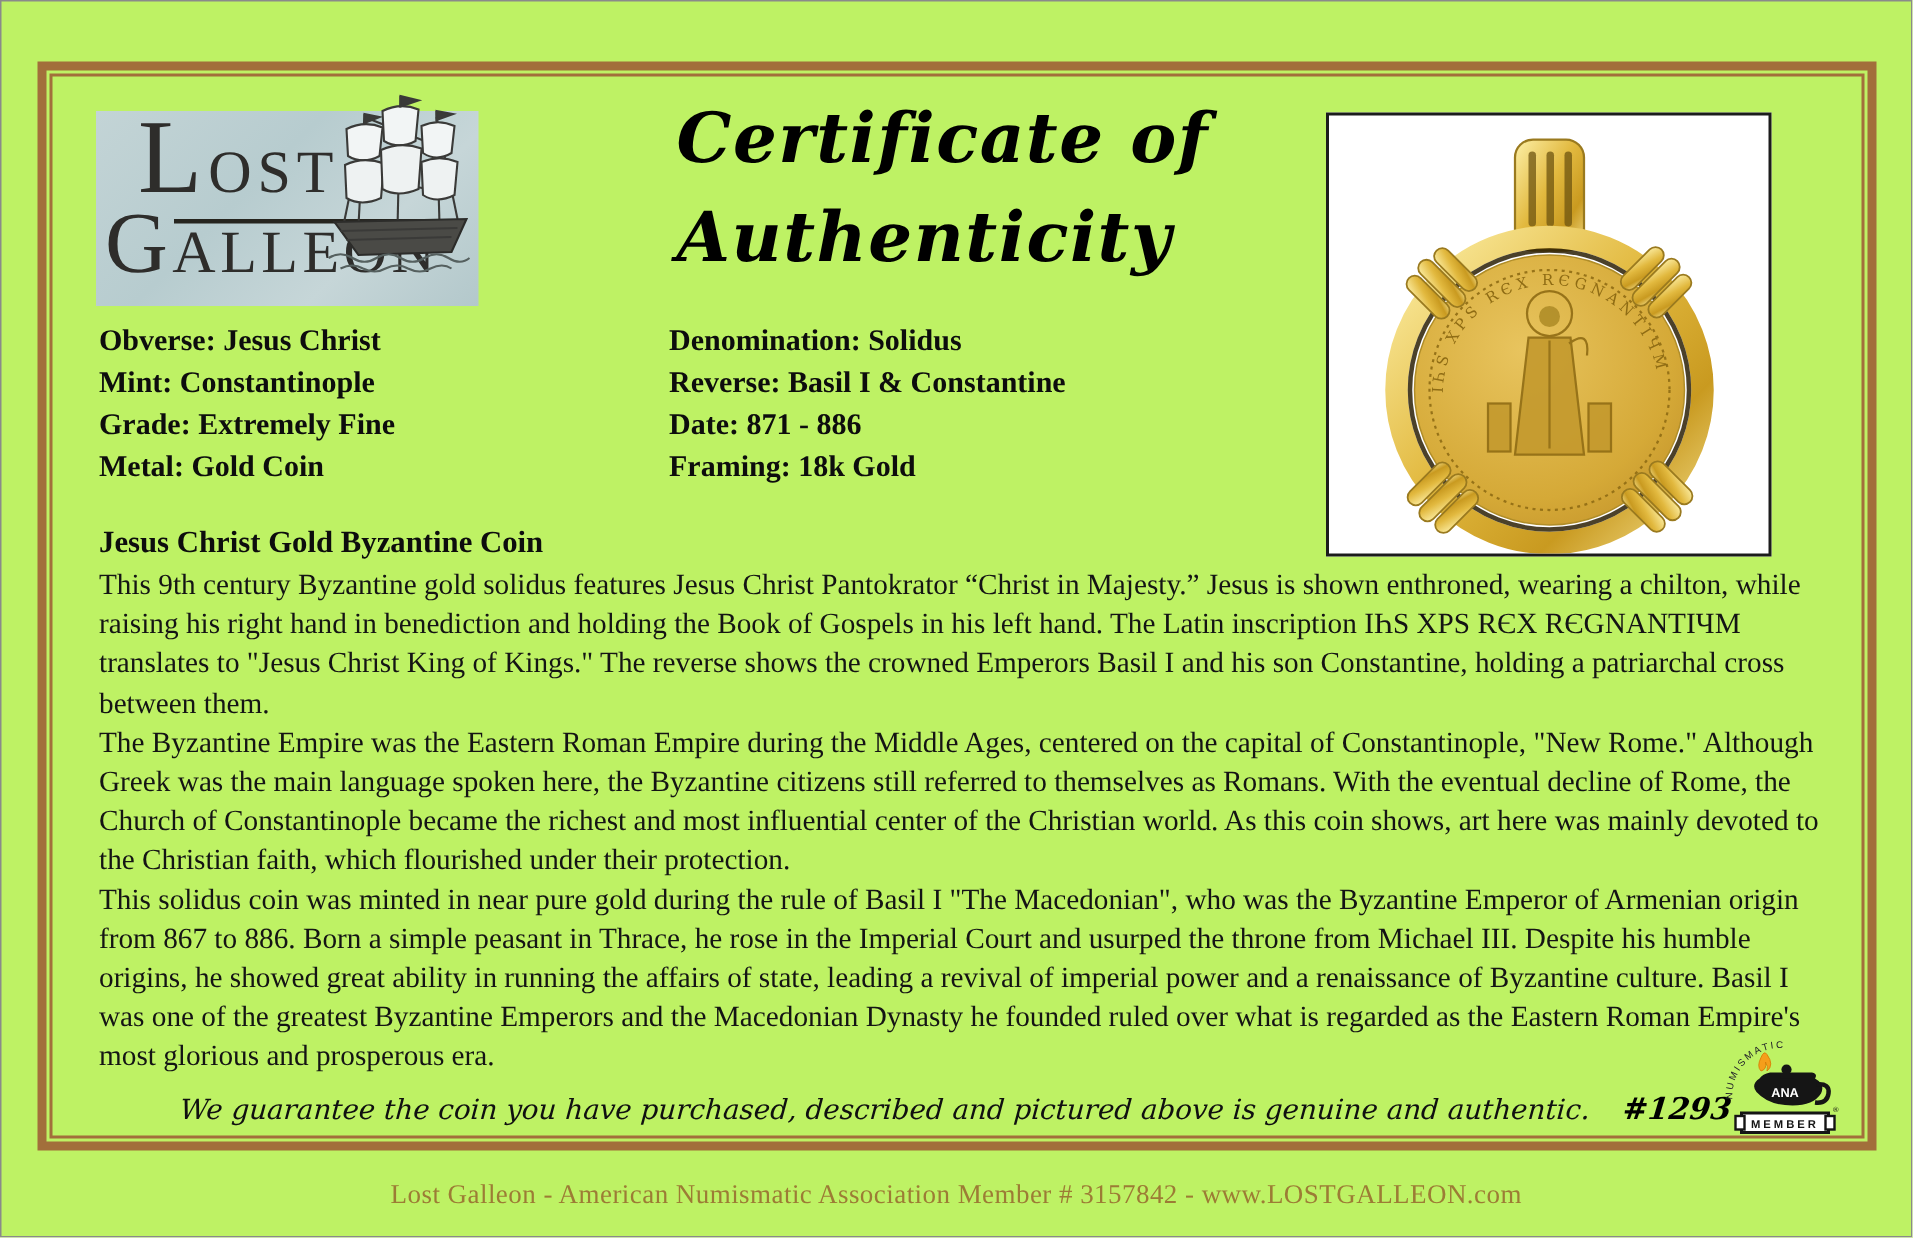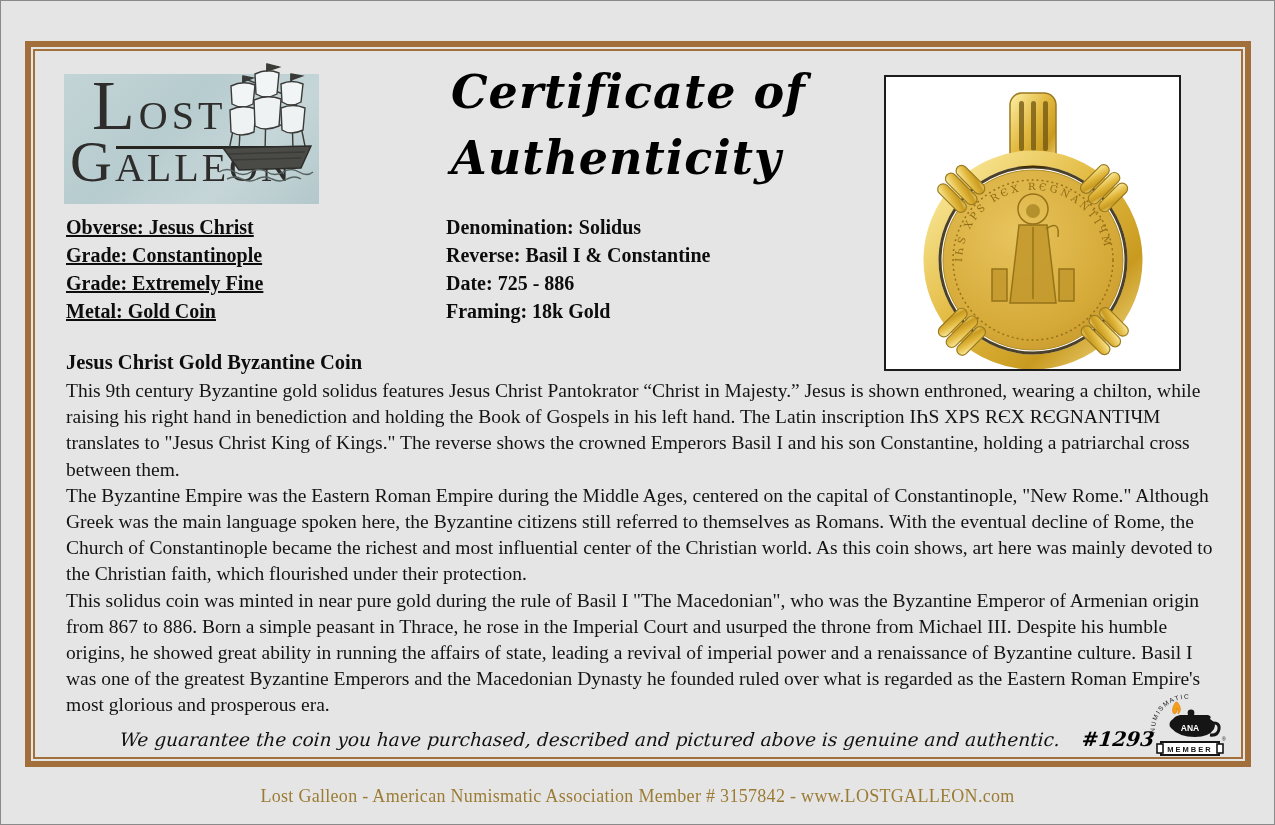--- a/index.html
+++ b/index.html
@@ -1,17 +1,17 @@
 <!DOCTYPE html>
 <html><head>
 <meta charset="utf-8">
 <style>
   html,body{margin:0;padding:0;background:#fff;}
   .page{
-    position:relative;width:1275px;height:825px;background:#e5e5e5;
+    position:relative;width:1275px;height:825px;background:#bef264;
     font-family:"Liberation Serif", serif;box-sizing:border-box;
     border:1px solid #8a8a8a;overflow:hidden;
   }
   
   .frame{position:absolute;left:24px;top:40px;width:1214px;height:714px;border:6px solid #a26f3b;}
   .frame-inner{position:absolute;inset:2px;border:2px solid #a26f3b;}
 
   
   .logo-box{position:absolute;left:63px;top:73px;width:255px;height:130px;
     background:linear-gradient(135deg,#c3d4d6 0%,#b7cccf 40%,#c6d6d8 70%,#b3c8cb 100%);}
@@ -26,21 +26,21 @@
   
   .title{position:absolute;left:450px;top:58px;font-family:"DejaVu Serif",serif;
     font-style:italic;font-weight:700;font-size:46px;line-height:66px;color:#000;letter-spacing:1px;}
 
   
   .coin-box{position:absolute;left:883px;top:74px;width:297px;height:296px;
     background:#ffffff;border:2px solid #1c1c1c;box-sizing:border-box;}
 
   
   .details{position:absolute;top:212px;font-size:20px;font-weight:700;line-height:28px;color:#0d0d0d;}
-  .details-left{left:65px;text-decoration:underline;}
+  .details-left{left:65px;}
   .details-right{left:445px;}
 
   
   .body-heading{position:absolute;left:65px;top:350px;font-size:20.5px;font-weight:700;color:#0d0d0d;}
   .body-text{position:absolute;left:65px;top:377px;width:1157px;font-size:19.5px;line-height:26.2px;color:#141414;}
   .body-text p{margin:0;}
 
   
   .guarantee-row{position:absolute;left:0;top:726px;width:100%;display:flex;justify-content:center;align-items:baseline;}
   .guarantee-text{font-family:"DejaVu Serif",serif;font-style:italic;font-size:18.5px;color:#101010;transform:skewX(-4deg);}
@@ -164,28 +164,28 @@
           <rect x="128" y="64" width="11" height="36" rx="5.5"></rect>
             <rect x="141" y="62" width="11" height="40" rx="5.5"></rect>
             <rect x="154" y="64" width="11" height="36" rx="5.5"></rect>
         </g>
       </g>
     </svg>
   </div>
 
   <div class="details details-left">
     <div>Obverse: Jesus Christ</div>
-    <div>Grade: Constantinople</div>
+    <div>Mint: Constantinople</div>
     <div>Grade: Extremely Fine</div>
     <div>Metal: Gold Coin</div>
   </div>
   <div class="details details-right">
     <div>Denomination: Solidus</div>
     <div>Reverse: Basil I &amp; Constantine</div>
-    <div>Date: 725 - 886</div>
+    <div>Date: 871 - 886</div>
     <div>Framing: 18k Gold</div>
   </div>
 
   <div class="body-heading">Jesus Christ Gold Byzantine Coin</div>
   <div class="body-text">
     <p>This 9th century Byzantine gold solidus features Jesus Christ Pantokrator “Christ in Majesty.” Jesus is shown enthroned, wearing a chilton, while raising his right hand in benediction and holding the Book of Gospels in his left hand. The Latin inscription IҺS XPS RЄX RЄGNANTIЧM translates to "Jesus Christ King of Kings." The reverse shows the crowned Emperors Basil I and his son Constantine, holding a patriarchal cross between them.</p>
     <p>The Byzantine Empire was the Eastern Roman Empire during the Middle Ages, centered on the capital of Constantinople, "New Rome." Although Greek was the main language spoken here, the Byzantine citizens still referred to themselves as Romans. With the eventual decline of Rome, the Church of Constantinople became the richest and most influential center of the Christian world. As this coin shows, art here was mainly devoted to the Christian faith, which flourished under their protection.</p>
     <p>This solidus coin was minted in near pure gold during the rule of Basil I "The Macedonian", who was the Byzantine Emperor of Armenian origin from 867 to 886. Born a simple peasant in Thrace, he rose in the Imperial Court and usurped the throne from Michael III. Despite his humble origins, he showed great ability in running the affairs of state, leading a revival of imperial power and a renaissance of Byzantine culture. Basil I was one of the greatest Byzantine Emperors and the Macedonian Dynasty he founded ruled over what is regarded as the Eastern Roman Empire's most glorious and prosperous era.</p>
   </div>
 

